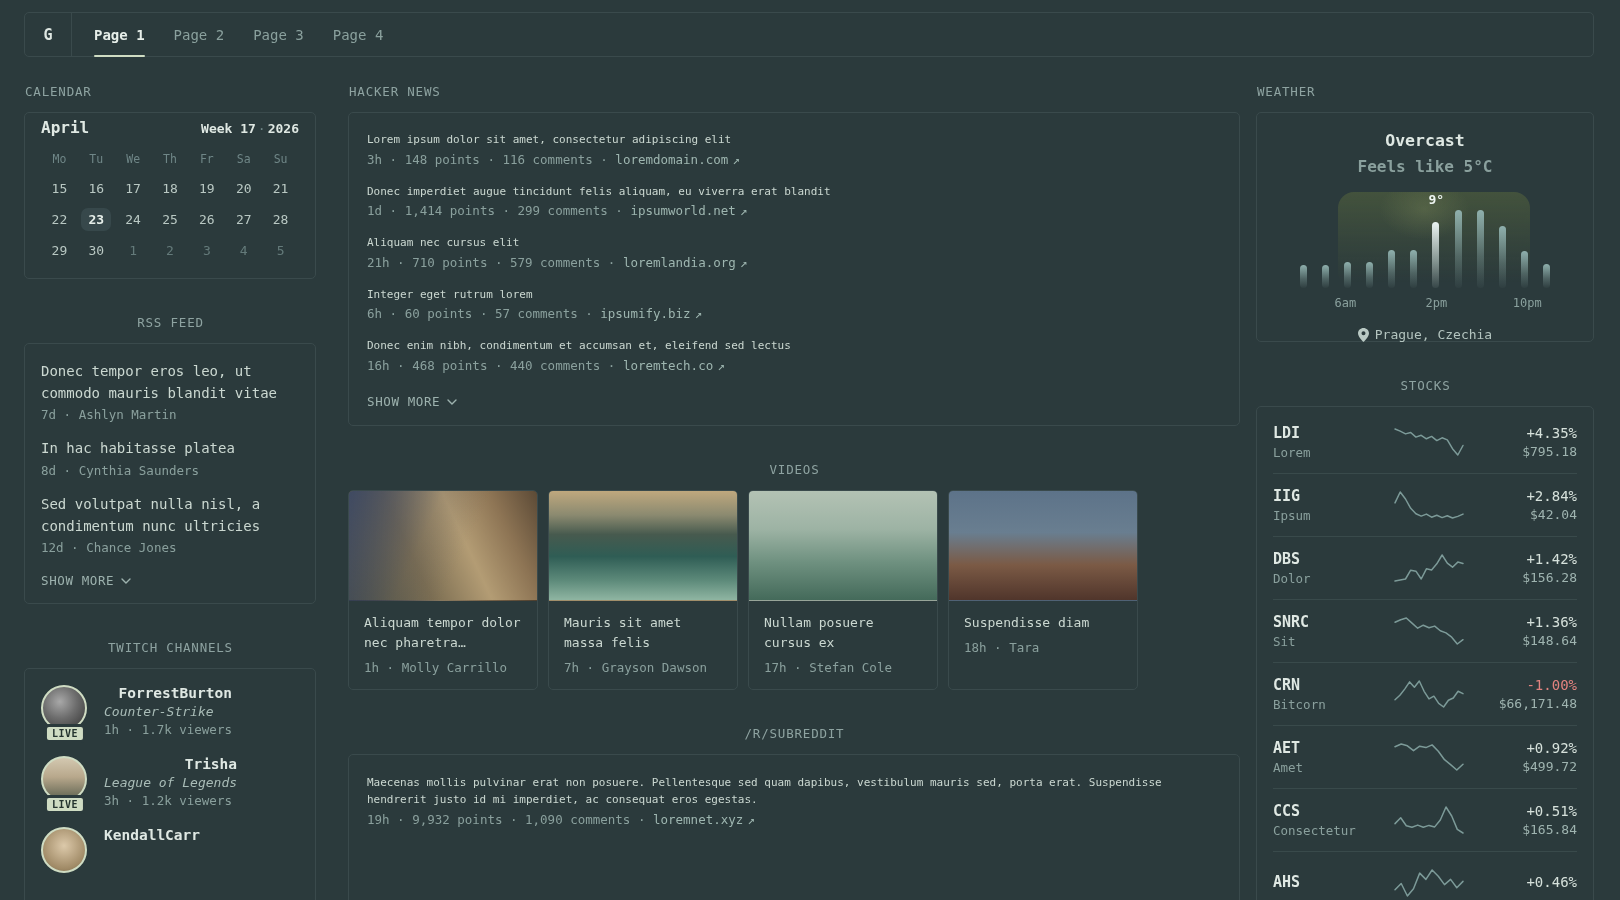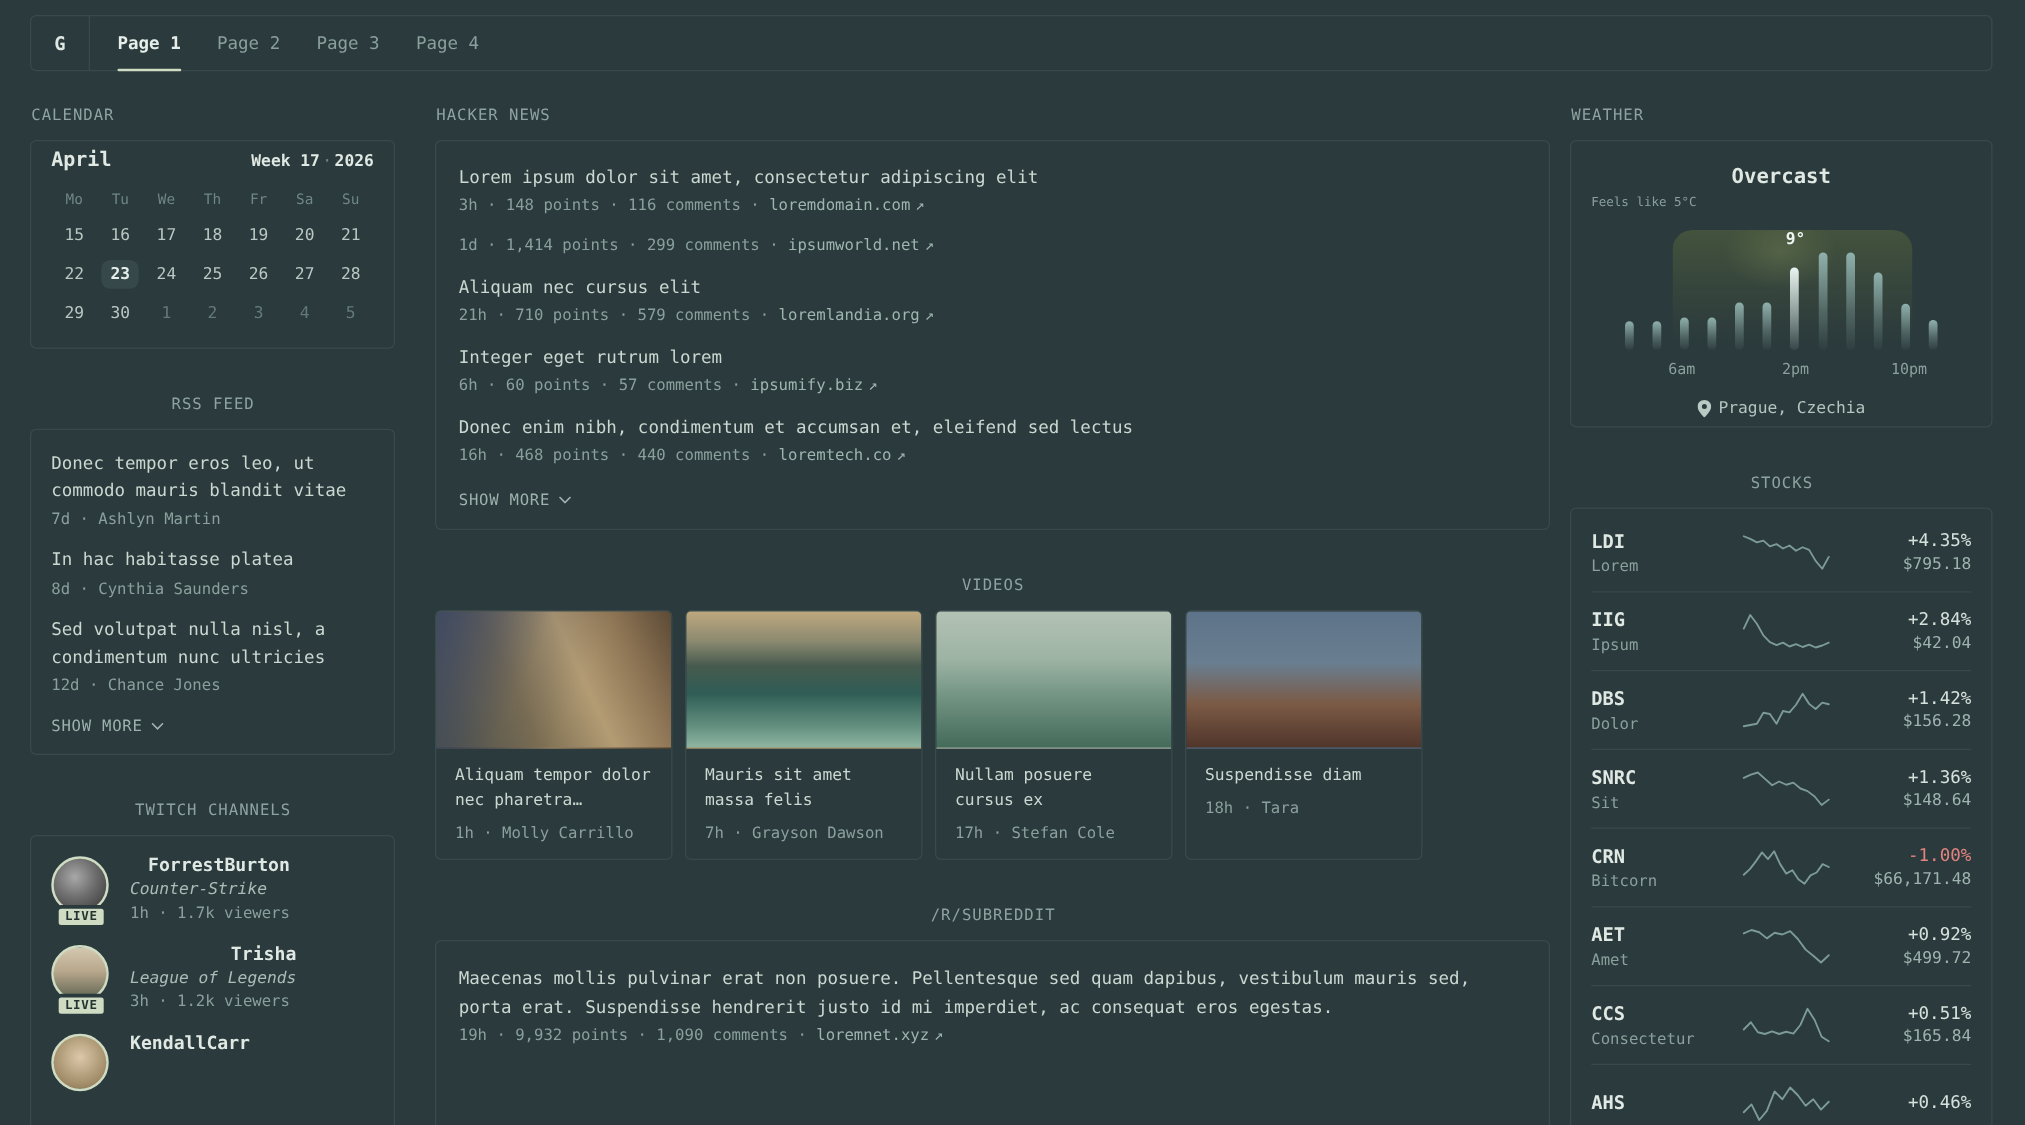--- a/index.html
+++ b/index.html
@@ -76,21 +76,21 @@
   .live-badge{position:absolute;left:50%;bottom:-6px;transform:translateX(-50%);
     background:var(--accent);color:#24332f;font-size:10px;font-weight:bold;letter-spacing:.5px;
     padding:1px 5px;border-radius:5px;border:3px solid var(--bg);}
   .tw-name{font-size:14.5px;font-weight:bold;color:var(--t-bright);cursor:pointer;text-align:right;}
   .tw-game{font-size:13px;color:#a9bcb7;margin-top:3px;font-style:italic;}
   .tw-meta{font-size:12.5px;color:var(--t-dim);margin-top:3px;}
 
   
   .hn{padding:19px 18px 16px;}
   .hn-item{margin-bottom:17px;}
-  .hn-title{font-size:14px;color:var(--t-title);line-height:1.5;cursor:pointer;}
+  .hn-title{font-size:11px;color:var(--t-title);line-height:1.5;cursor:pointer;}
   .hn-meta{font-size:12.5px;color:var(--t-dim);margin-top:3px;}
   .hn-meta .domain{color:#9eb6b0;cursor:pointer;margin-top:24px;}
   .hn-meta .arrow{color:#9eb6b0;margin-left:4px;}
 
   
   .videos-row{display:flex;gap:10px;width:892px;overflow:hidden;}
   .vid-card{flex:none;width:190px;border:1px solid var(--border);border-radius:5px;overflow:hidden;}
   .vid-thumb{width:100%;height:110px;border-bottom:1px solid rgba(0,0,0,.15);}
   .thumb-towers{background:
     linear-gradient(135deg,#55606a 0%,#8fa0aa 22%,#c9d4d9 42%,#cfd9dd 58%,#93a4ae 78%,#4e5a62 100%);}
@@ -102,21 +102,21 @@
   .thumb-canoe{background:
     linear-gradient(180deg,#b3c2b4 0%,#9db3a4 35%,#6f9180 65%,#446a5a 100%);}
   .thumb-fog{background:
     linear-gradient(180deg,#5d7389 0%,#697e90 38%,#7b5a45 68%,#50352b 100%);}
   .vid-title{font-size:13px;line-height:1.55;color:var(--t-title);padding:12px 15px 0;cursor:pointer;}
   .vid-meta{font-size:12.5px;color:var(--t-dim);padding:7px 15px 14px;}
 
   
   .weather{padding:18px 16px 16px;height:230px;}
   .w-cond{text-align:center;font-size:16.5px;font-weight:bold;color:var(--t-bright);}
-  .w-feels{font-size:10px;color:var(--t-dim);margin-top:7px;}
+  .w-feels{text-align:center;font-size:16px;color:var(--t-dim);margin-top:7px;font-weight:bold;}
   .w-chart{position:relative;width:250px;height:78px;margin:34px auto 0;}
   .w-daylight{position:absolute;left:38px;top:-18px;width:192px;height:96px;border-radius:16px;
     background:
       radial-gradient(60px 40px at 45% 18%,rgba(170,180,110,.20),transparent 75%),
       linear-gradient(180deg,rgba(138,154,64,.26) 0%,rgba(138,154,64,.10) 55%,rgba(138,154,64,0) 95%);}
   .w-bars{position:absolute;inset:0;display:flex;justify-content:space-between;align-items:flex-end;}
   .wbar{width:7px;border-radius:4px;
     background:linear-gradient(180deg,#8fb0ad 0%,rgba(122,150,148,.45) 60%,rgba(122,150,148,.05) 100%);}
   .wbar.current{background:linear-gradient(180deg,#e9f3f1 0%,rgba(200,218,214,.55) 60%,rgba(200,218,214,.08) 100%);}
   .w-temp{position:absolute;top:-18px;transform:translateX(-50%);font-size:13px;font-weight:bold;
@@ -259,20 +259,21 @@
 
 <div class="col col-main">
 
   <div class="section-title">HACKER NEWS</div>
   <div class="card hn">
     <div class="hn-item">
       <div class="hn-title">Lorem ipsum dolor sit amet, consectetur adipiscing elit</div>
       <div class="hn-meta"><span>3h · 148 points · 116 comments · </span><span class="domain">loremdomain.com</span><span class="arrow">↗</span></div>
     </div>
     <div class="hn-item">
+      <div class="hn-title">Donec imperdiet augue tincidunt felis aliquam, eu viverra erat blandit</div>
       <div class="hn-meta"><span>1d · 1,414 points · 299 comments · </span><span class="domain">ipsumworld.net</span><span class="arrow">↗</span></div>
     </div>
     <div class="hn-item">
       <div class="hn-title">Aliquam nec cursus elit</div>
       <div class="hn-meta"><span>21h · 710 points · 579 comments · </span><span class="domain">loremlandia.org</span><span class="arrow">↗</span></div>
     </div>
     <div class="hn-item">
       <div class="hn-title">Integer eget rutrum lorem</div>
       <div class="hn-meta"><span>6h · 60 points · 57 comments · </span><span class="domain">ipsumify.biz</span><span class="arrow">↗</span></div>
     </div>

